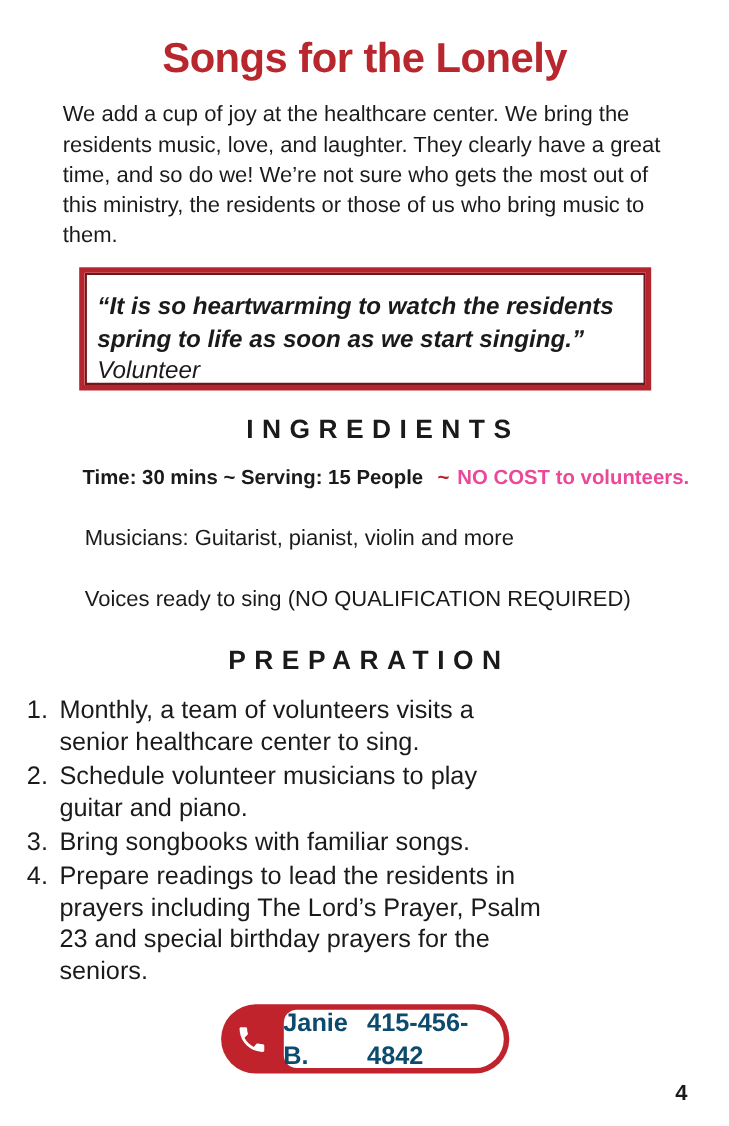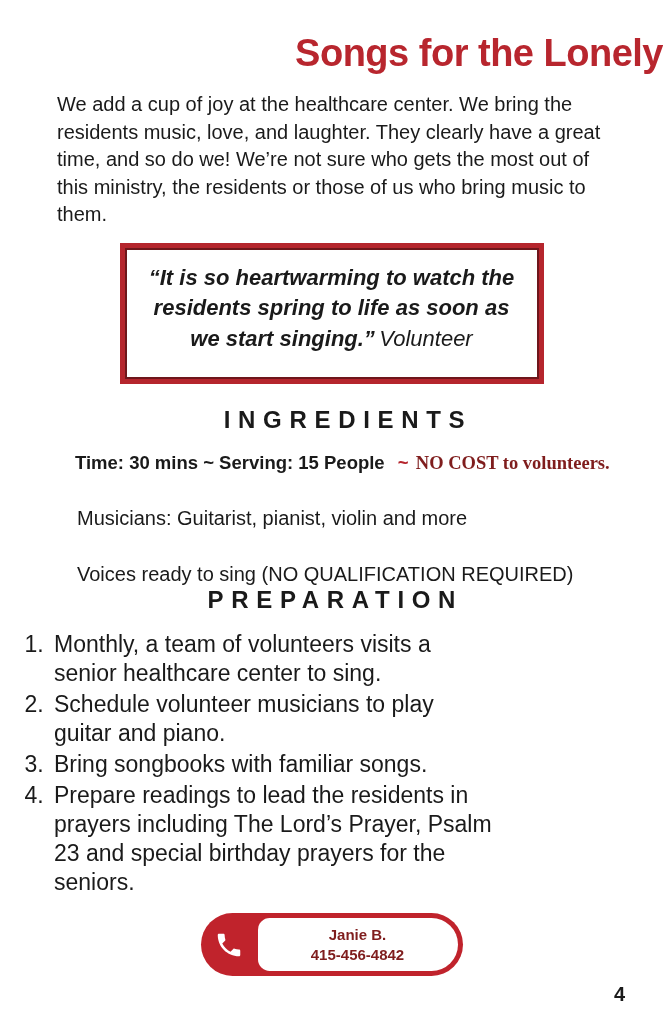--- a/index.html
+++ b/index.html
@@ -8,39 +8,39 @@
     width:663px; height:1024px;
     margin:0 auto;
     background:#ffffff;
     font-family:"Liberation Sans", sans-serif;
     color:#1a1a1a;
     overflow:hidden;
   }
   .title {
     margin:0;
     padding-top:32px;
-    text-align:right;
+    text-align:center;
     color:#b8262e;
     font-size:38px;
     font-weight:bold;
     letter-spacing:-0.5px;
   }
   .intro {
     margin:16px 53px 0 57px;
     font-size:20px;
     line-height:1.38;
   }
   .quote-box {
     box-sizing:border-box;
-    width:424px;
+    width:520px;
     margin:14px auto 0 auto;
     border:5px solid #b5252d;
     box-shadow: inset 0 0 0 2px #6e161b;
-    padding:15px 12px 25px 12px;
-    text-align:center;
+    padding:15px 12px 0 12px;
+    text-align:left;
   }
   .quote-text {
     font-size:22px;
     font-weight:bold;
     font-style:italic;
     line-height:1.38;
   }
   .quote-attr {
     font-size:22px;
     font-weight:normal;
@@ -48,28 +48,28 @@
   }
   .section-heading {
     margin:0;
     text-align:center;
     font-size:24px;
     font-weight:bold;
     letter-spacing:0.32em;
     padding-left:0.32em;
   }
   .heading-ingredients { margin-top:22px;padding-left:33px; }
-  .heading-preparation { }
+  .heading-preparation { margin-top:30px; }
   .meta-line {
     margin:18px 0 0 75px;
     font-size:18.5px;
     font-weight:bold;
     white-space:nowrap;
   }
-  .meta-red { color:#7f1d1d;font-family:Liberation Serif, serif; }
+  .meta-red { color:#ec4899; }
   .meta-sep { margin-left:8px; margin-right:2px; color:#b5242c; }
   .ingredient-item {
     margin:33px 0 0 77px;
     font-size:20px;
   }
   .ingredient-item:first-of-type { margin-top:31px; }
   .steps {
     margin:16px 0 0 0;
     padding-left:50px;
     font-size:23px;
@@ -88,27 +88,27 @@
     width:262px; height:63px;
     background:#c0232c;
     border-radius:32px;
   }
   .contact-white {
     position:absolute;
     left:57px; top:5px; right:5px; bottom:5px;
     background:#ffffff;
     border-radius:12px 27px 27px 12px;
     display:flex;
-    flex-direction:column;
+    flex-direction:row;
     align-items:center;
     justify-content:center;
     font-weight:bold;
-    font-size:15px;
+    font-size:23px;
     line-height:1.3;
-    color:#7f1d1d;
+    color:#0c4a6e;
   }
   .phone-icon-wrap {
     position:absolute;
     left:0; top:0;
     width:57px; height:63px;
     display:flex;
     align-items:center;
     justify-content:center;
   }
   .page-number {

